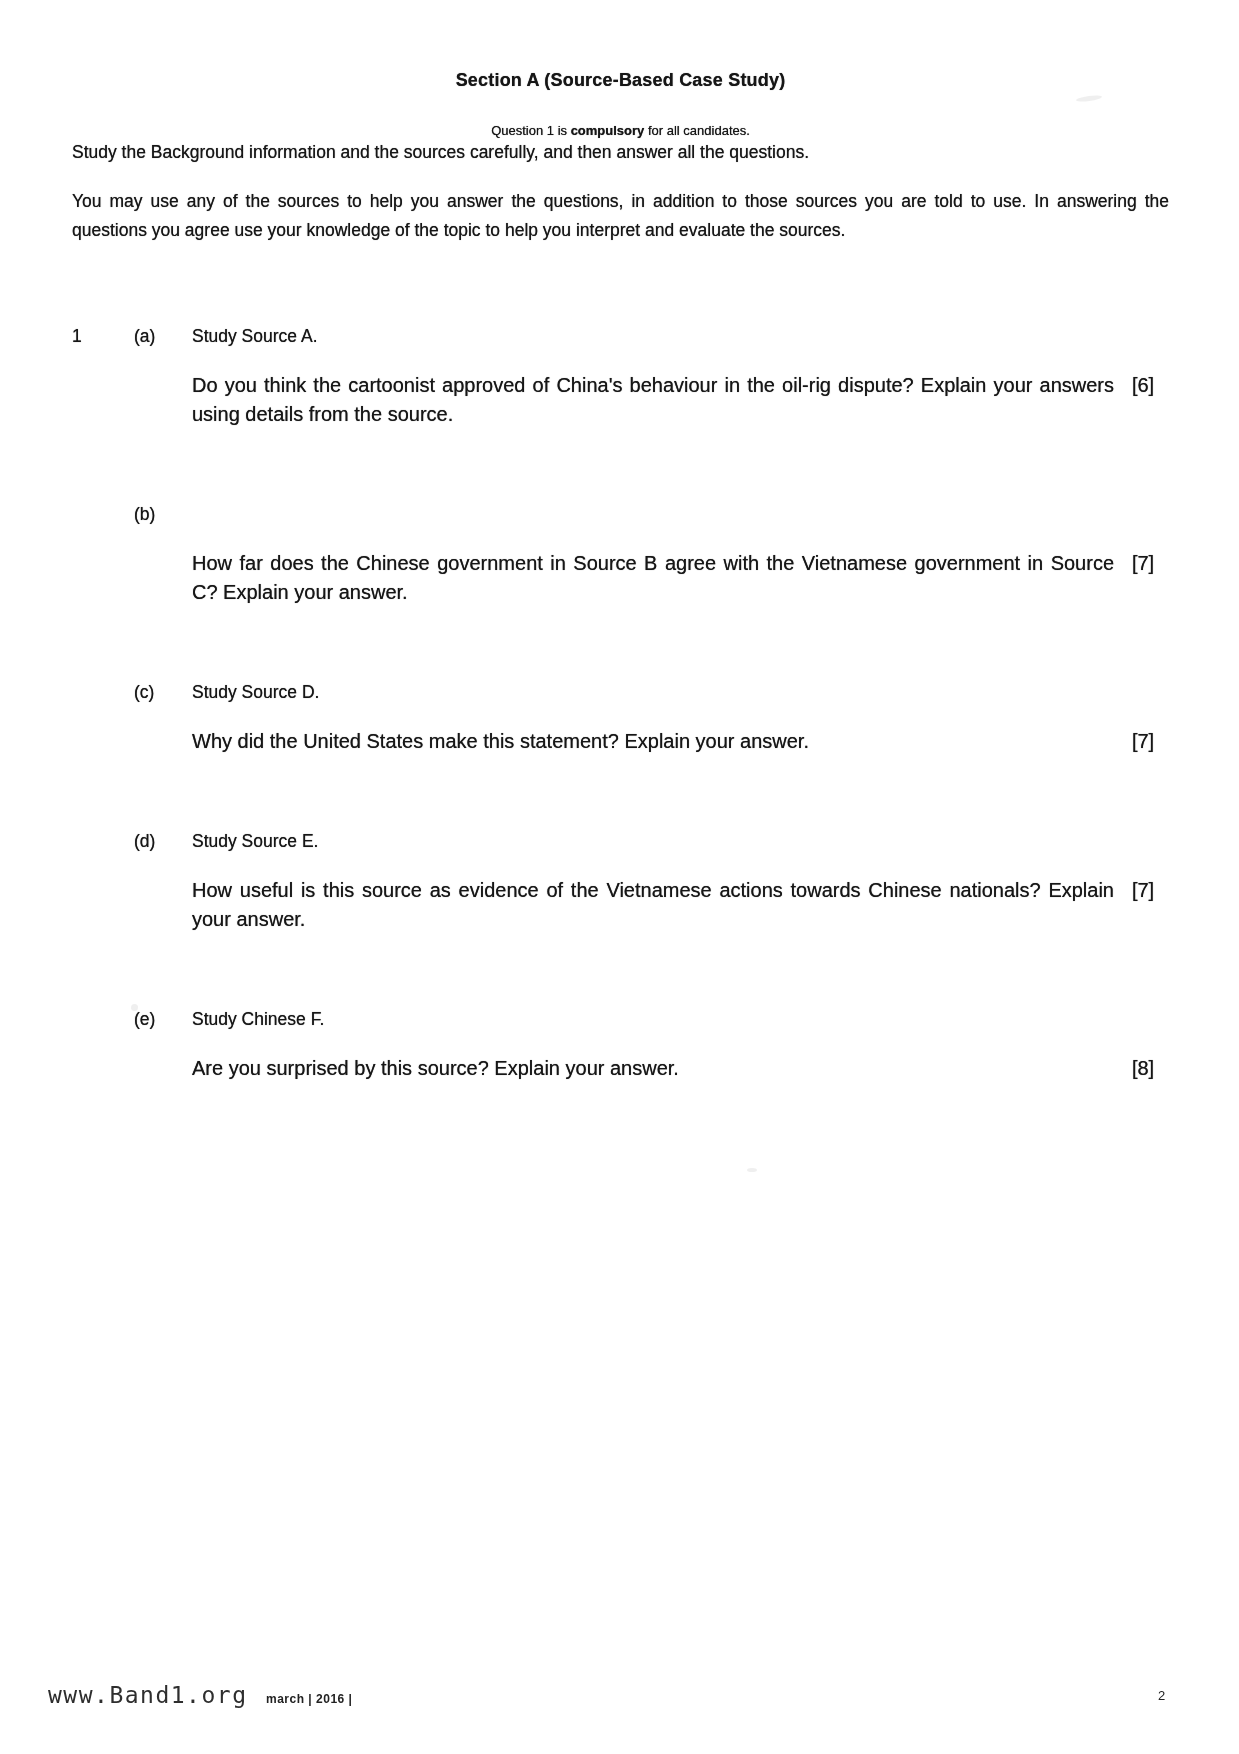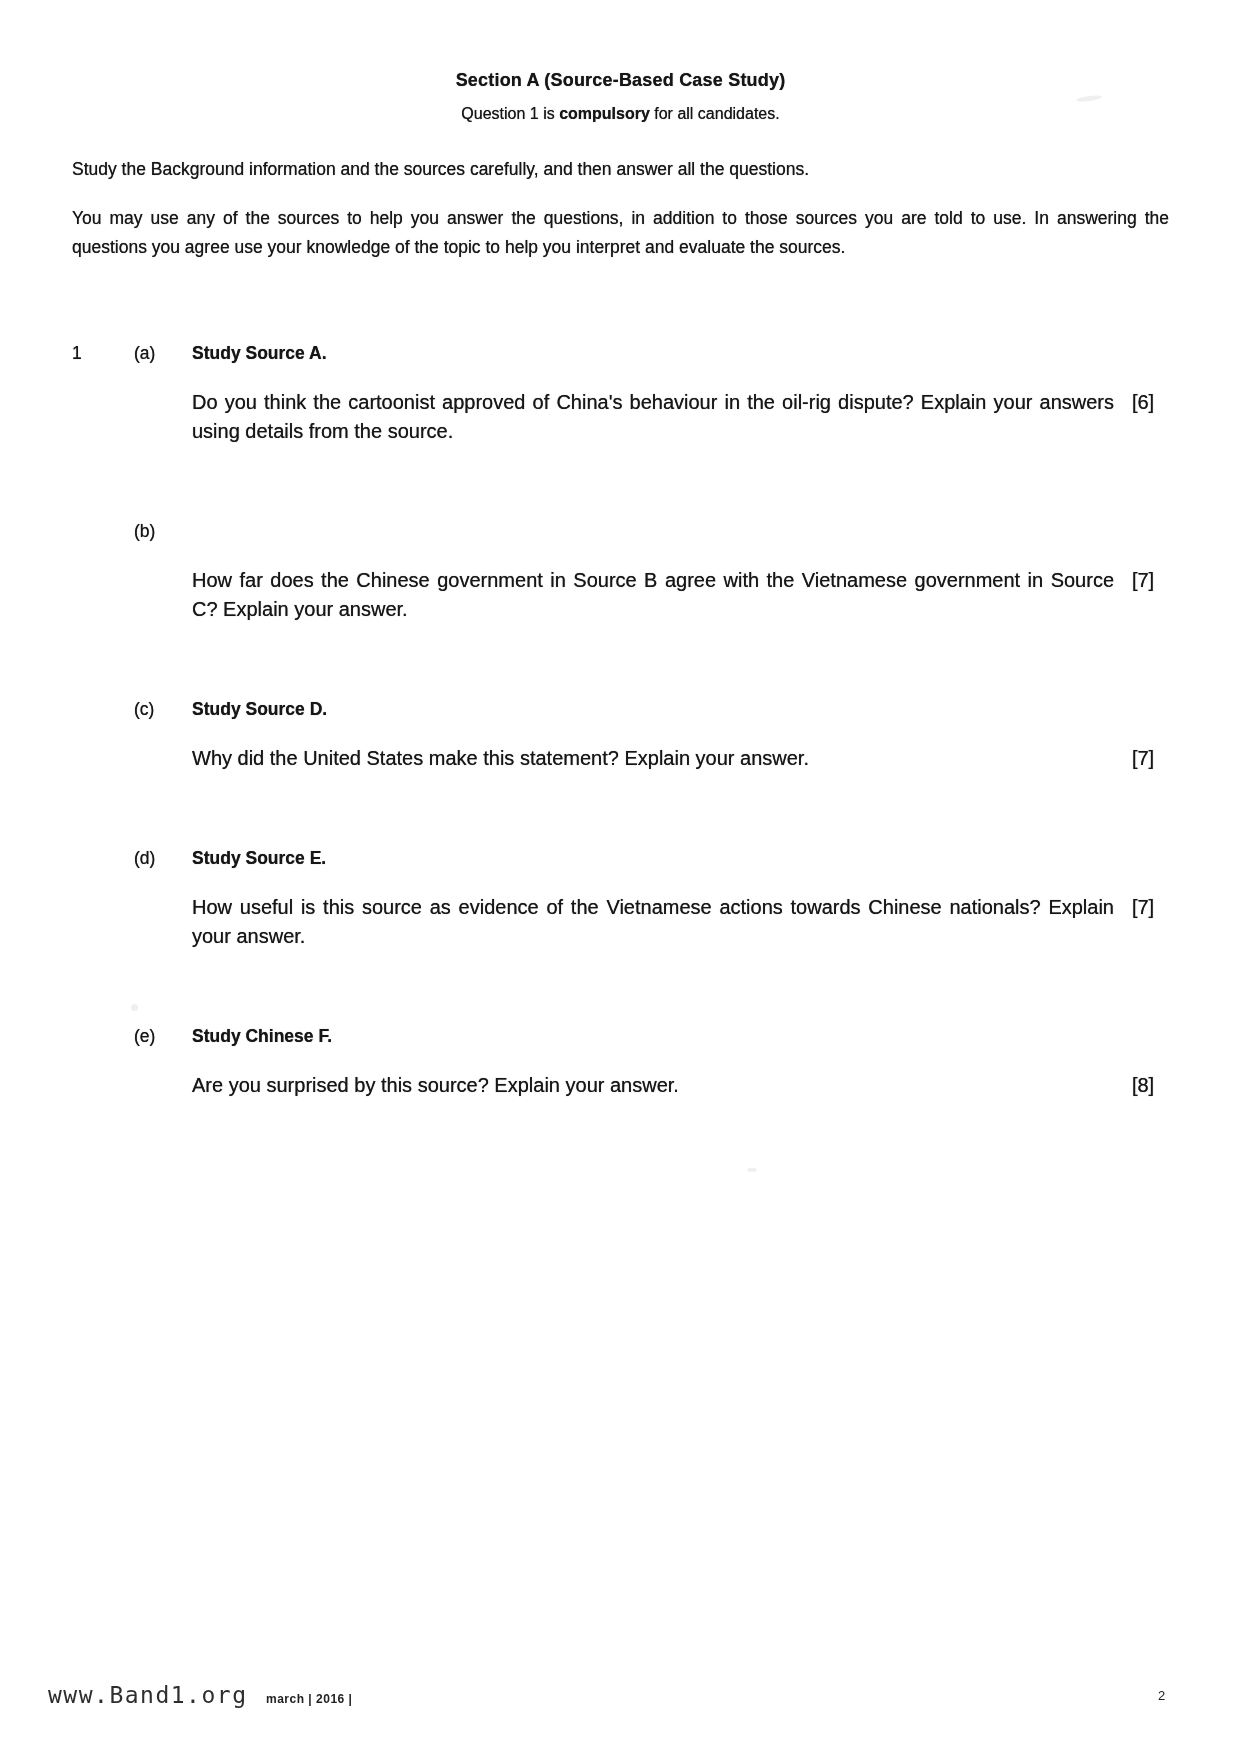--- a/index.html
+++ b/index.html
@@ -24,44 +24,44 @@
     box-sizing: border-box;
   }
   .doc-title {
     text-align: center;
     font-weight: bold;
     font-size: 18px;
     letter-spacing: 0.2px;
   }
   .doc-subtitle {
     text-align: center;
-    font-size: 16px;
-    margin-top: 14px;
+    font-size: 13px;
+    margin-top: 32px;
   }
   .intro {
     font-size: 17.5px;
     line-height: 29px;
     text-align: justify;
     margin: 0;
   }
-  .intro.first { margin-top: 32px; }
+  .intro.first { }
   .intro.second { margin-top: 20px; }
 
   .questions { margin-top: 76px; }
 
   .q-block { margin-top: 70px; }
   .q-block.first { margin-top: 0; }
 
   .q-head {
     display: grid;
     grid-template-columns: 62px 58px 1fr;
     font-size: 17.5px;
     line-height: 30px;
   }
-  .q-head .q-title { font-weight: bold; }
+  .q-head .q-title { font-weight: normal; }
 
   .q-body {
     display: grid;
     grid-template-columns: 120px 1fr 52px;
     margin-top: 20px;
     font-size: 20px;
     line-height: 29px;
   }
   .q-text {
     text-align: justify;

